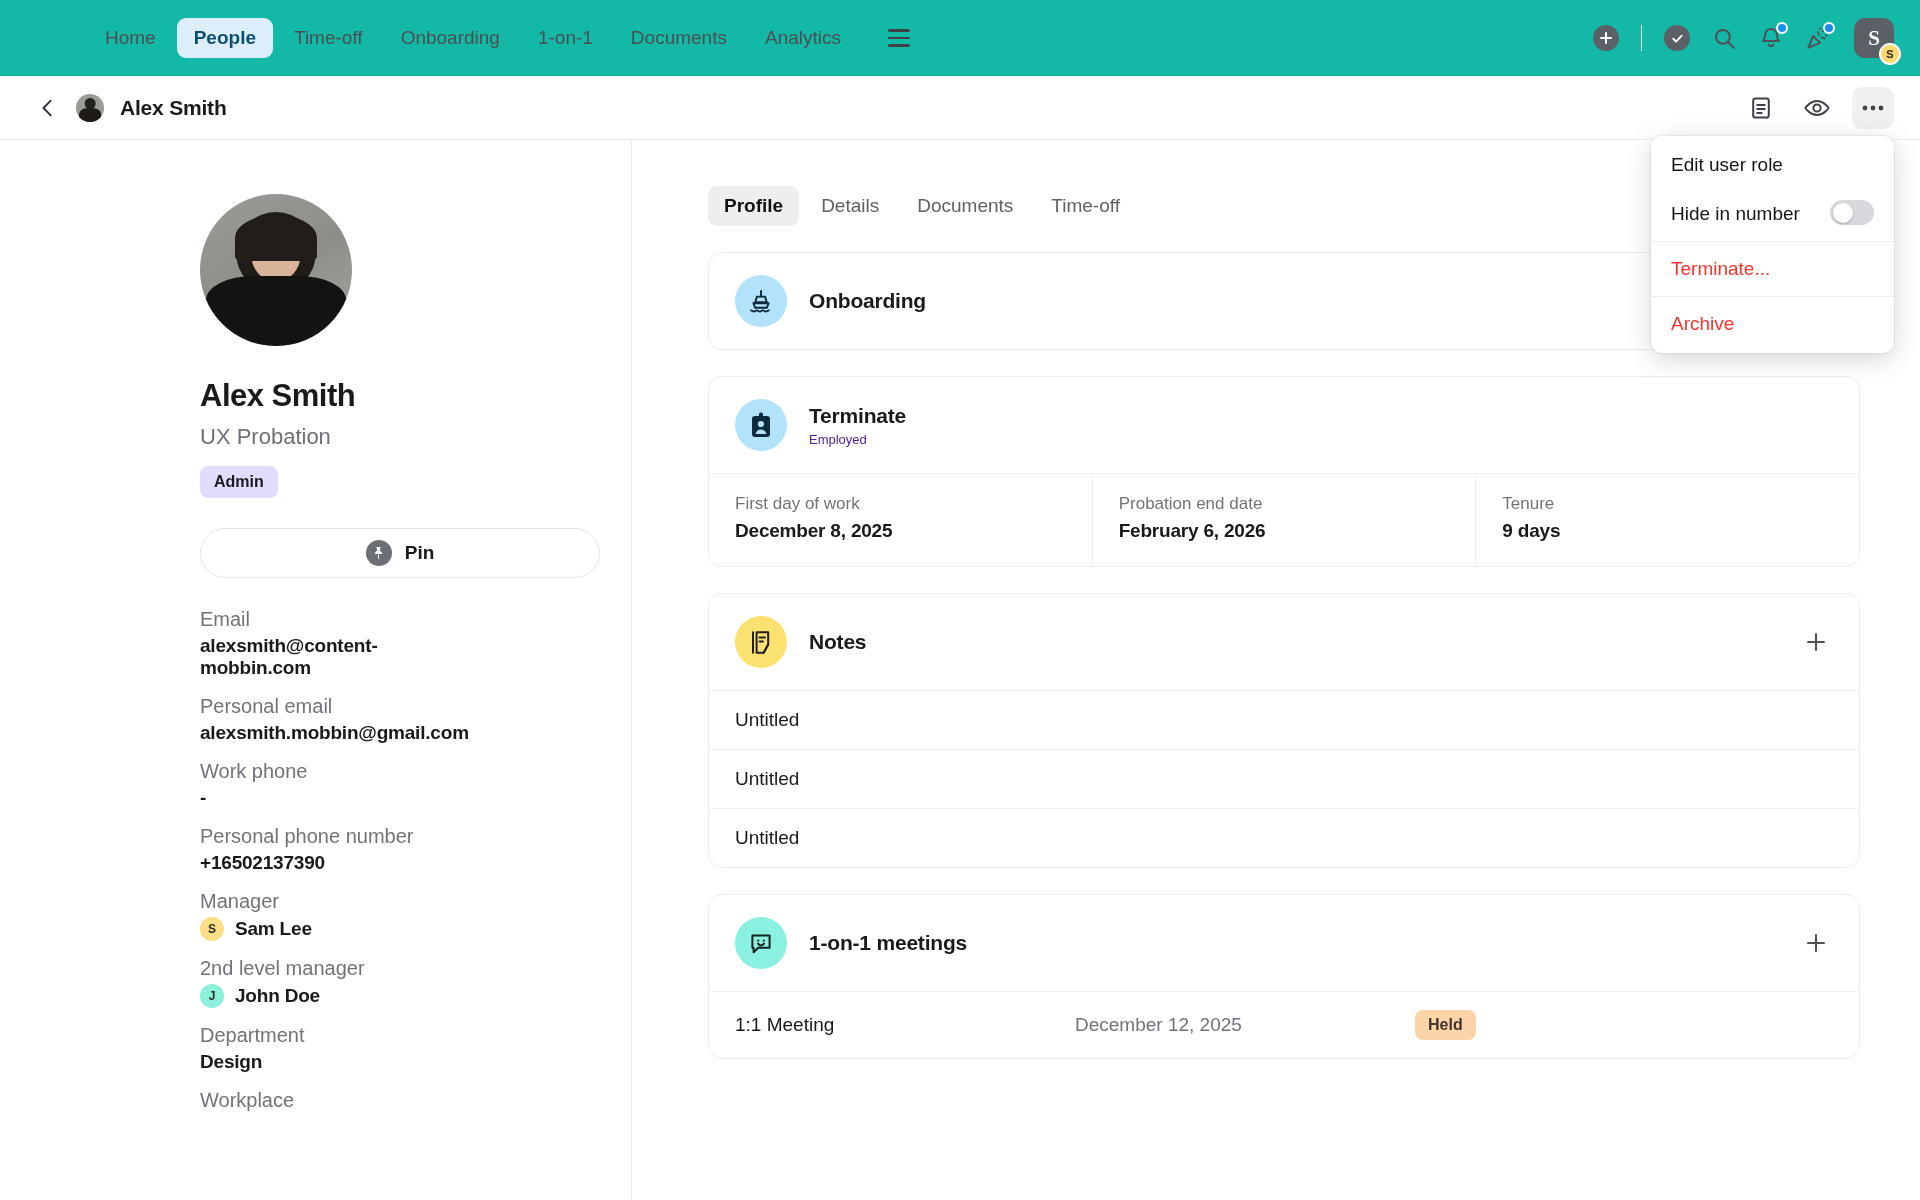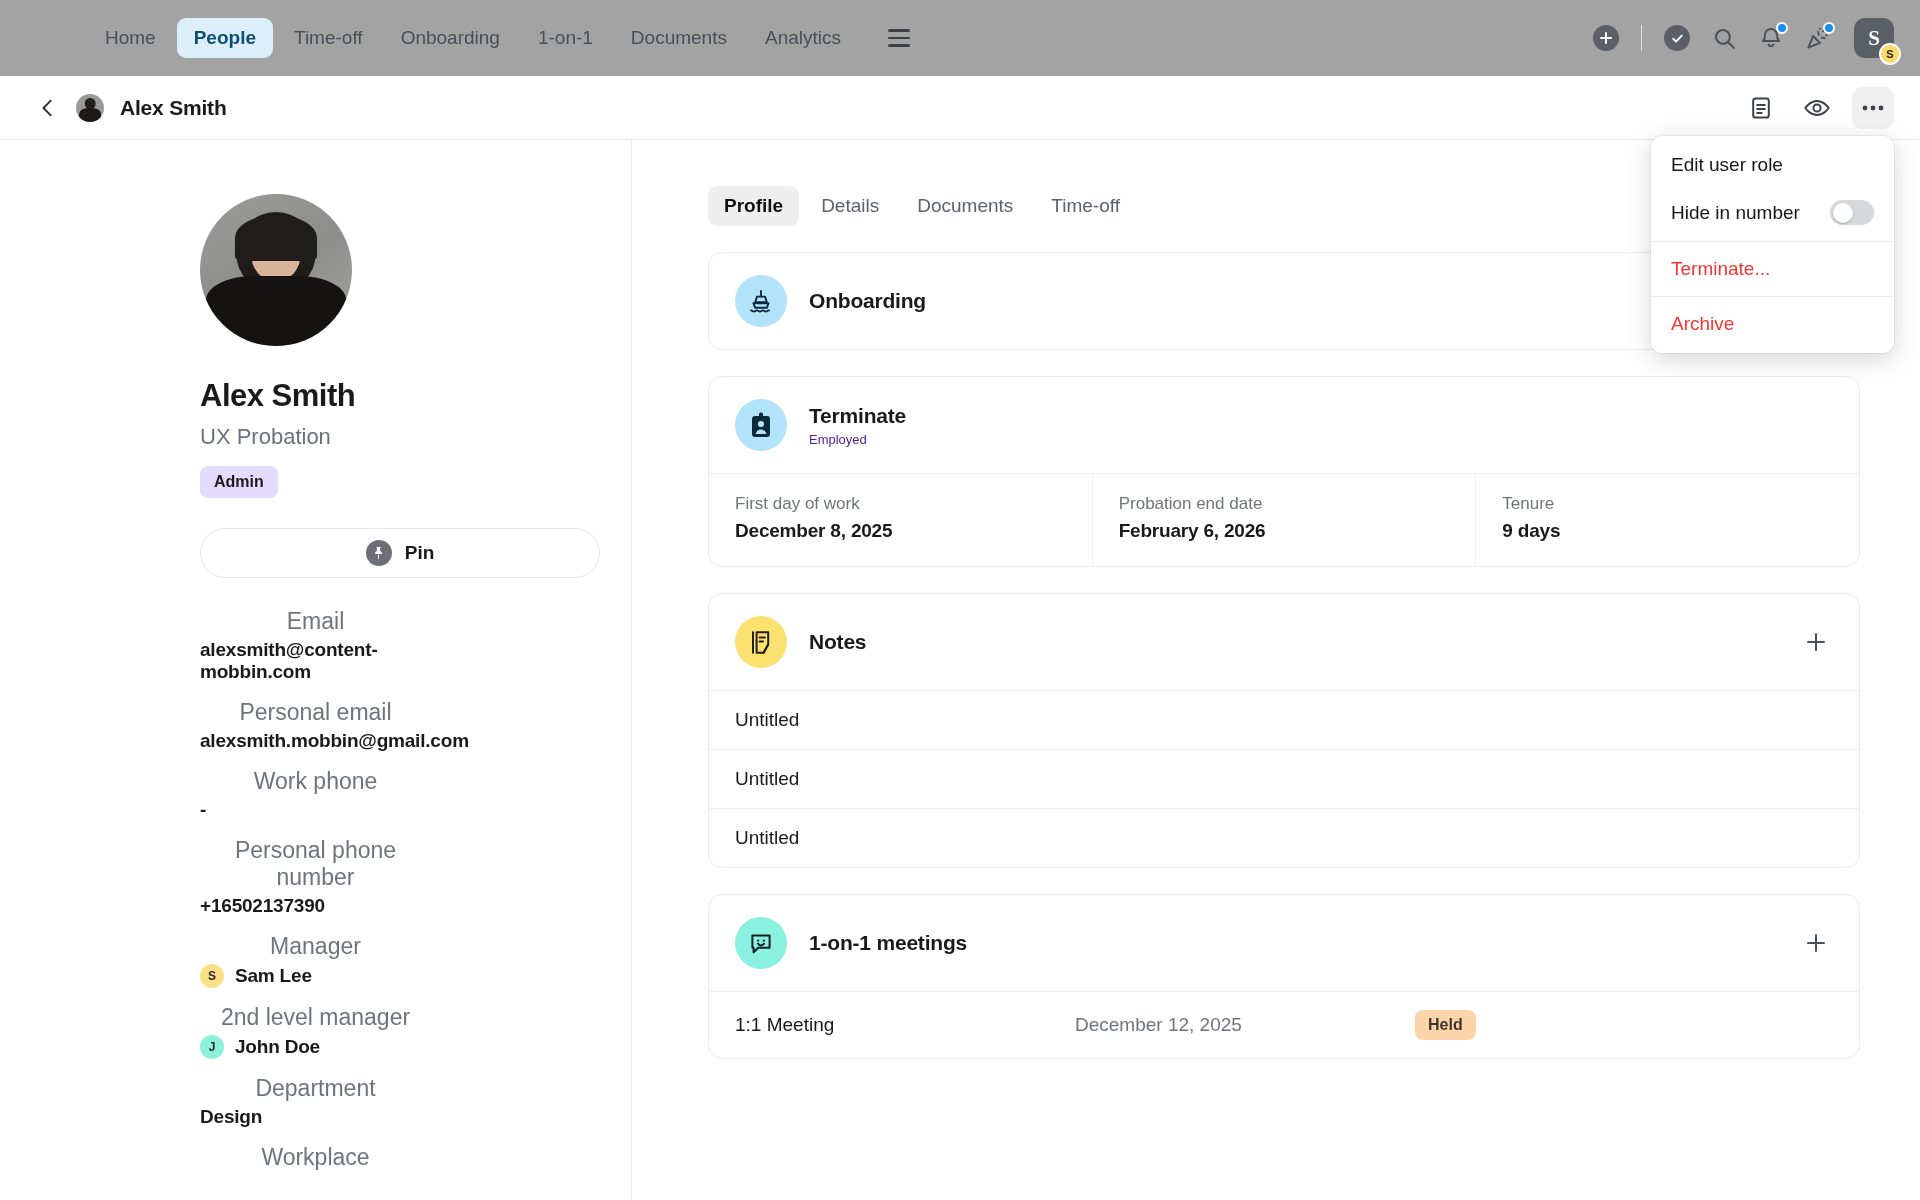--- a/index.html
+++ b/index.html
@@ -9,21 +9,21 @@
     background:#ffffff;
     color:#1a1a1a;
     -webkit-font-smoothing:antialiased;
   }
 
   
   .topnav {
     height:76px;
     display:flex; align-items:center;
     padding:0 26px 0 88px;
-    background:#a3a3a3;
+    background:#14b8a6;
     position:relative;
   }
   .nav-items { display:flex; align-items:center; gap:4px; }
   .nav-item {
     font-size:19px; color:#4a4f55; font-weight:500;
     padding:9px 17px; border-radius:9px; cursor:pointer; white-space:nowrap;
   }
   .nav-item.active { background:#dceef9; color:#0d4f72; font-weight:600; }
   .hamburger { margin-left:16px; padding:8px 10px; cursor:pointer; display:flex; flex-direction:column; gap:5px; }
   .hamburger span { display:block; width:22px; height:2.4px; background:#3d4147; border-radius:2px; }
@@ -86,21 +86,21 @@
   }
   .pin-btn {
     margin-top:30px; width:400px; height:50px; border:1px solid #e4e4e4; border-radius:25px;
     display:flex; align-items:center; justify-content:center; gap:13px; cursor:pointer; background:#fff;
   }
   .pin-circ { width:26px; height:26px; border-radius:50%; background:#6c7076; display:flex; align-items:center; justify-content:center; }
   .pin-label { font-size:19px; font-weight:700; }
 
   .fields { margin-top:30px; }
   .field { margin-bottom:16px; }
-  .flabel { font-size:23px; color:#70747a;text-align:center; }
+  .flabel { font-size:20px; color:#70747a; }
   .fvalue { font-size:19px; font-weight:700; margin-top:4px; letter-spacing:-0.2px; }
   .fvalue.with-avatar { display:flex; align-items:center; gap:11px; }
   .mini-av {
     width:24px; height:24px; border-radius:50%; font-size:12px; font-weight:700;
     display:flex; align-items:center; justify-content:center; color:#2a2a2a;
   }
 
   
   .main { flex:1; padding:46px 0 0 0; overflow:hidden; }
   .tabs { display:flex; gap:6px; margin-left:76px; }
@@ -133,21 +133,21 @@
   .badge-held { background:#fbd5a9; color:#41342a; font-size:16px; font-weight:600; padding:6px 13px; border-radius:8px; }
 
   
   .dropdown {
     position:absolute; top:136px; right:26px; width:243px;
     background:#fff; border-radius:11px;
     box-shadow:0 6px 26px rgba(0,0,0,0.17), 0 0 0 1px rgba(0,0,0,0.05);
     padding:6px 0; z-index:60;
   }
   .dd-item {
-    display:flex; align-items:center; padding:12px 20px; font-size:19px; cursor:pointer; color:#15171a;
+    display:flex; align-items:flex-end; padding:12px 20px; font-size:19px; cursor:pointer; color:#15171a;
   }
   .dd-item.danger { color:#f2352e; }
   .dd-sep { height:1px; background:#ededed; margin:4px 0; }
   .toggle {
     margin-left:auto; width:44px; height:25px; border-radius:13px; background:#d6d8db; position:relative; cursor:pointer;
   }
   .toggle .knob { position:absolute; top:2.5px; left:2.5px; width:20px; height:20px; border-radius:50%; background:#fff; box-shadow:0 1px 2px rgba(0,0,0,.25); }
 
   .shell { position:relative; }
 </style>

